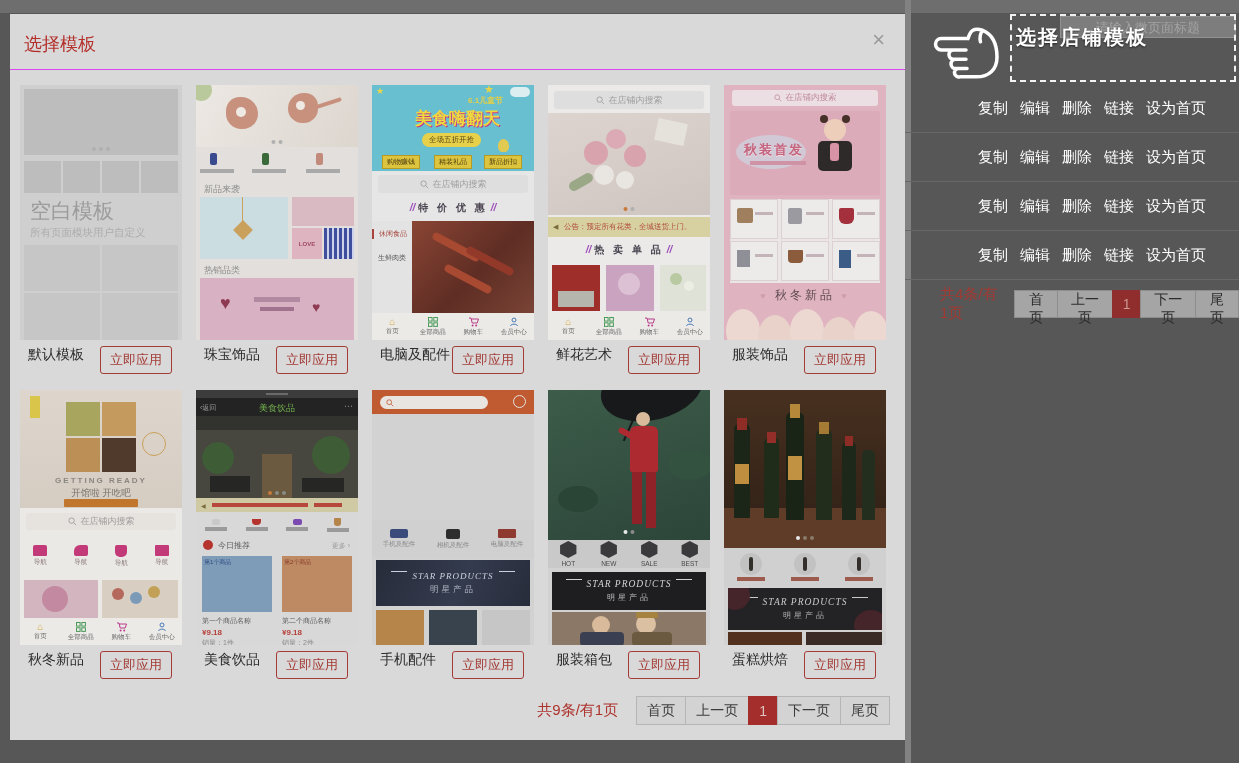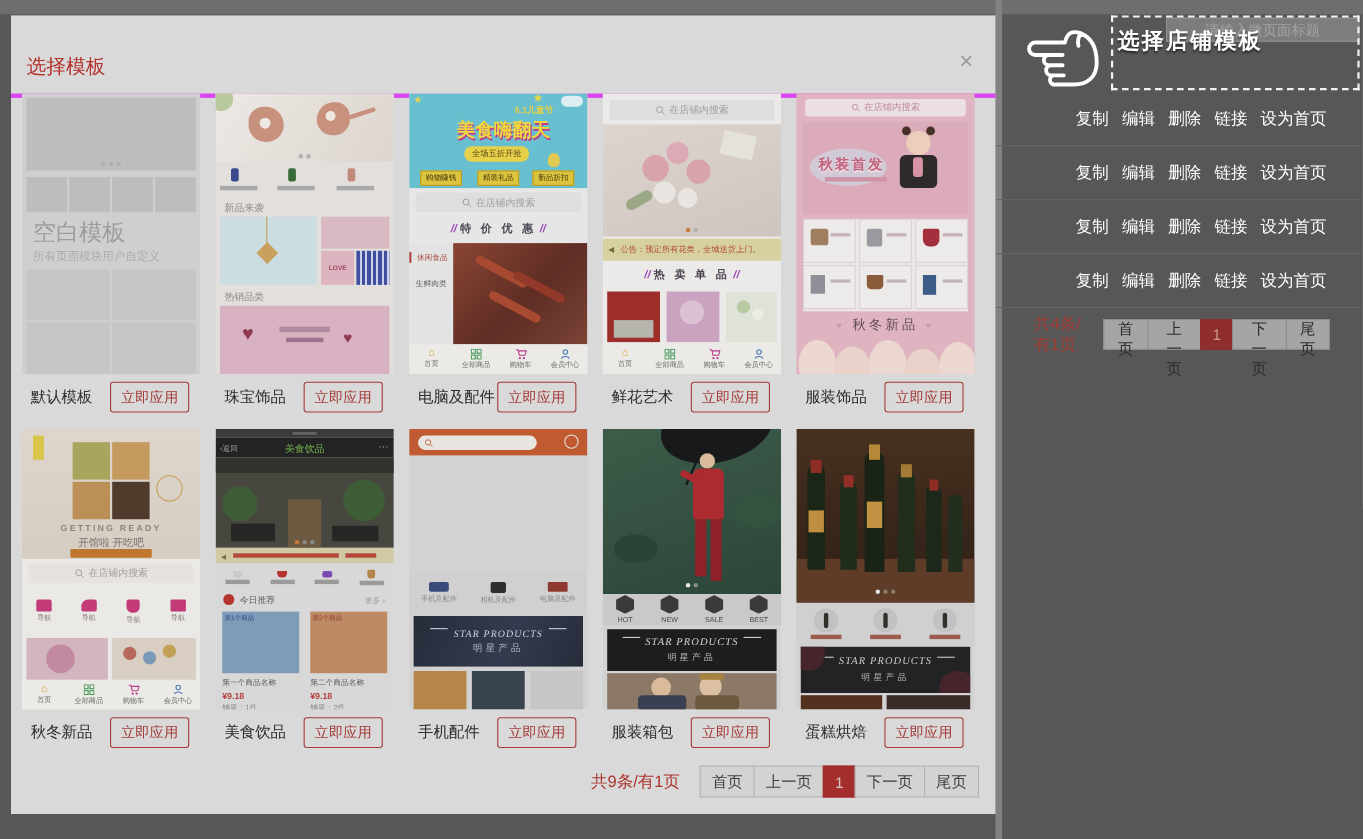--- a/index.html
+++ b/index.html
@@ -8,33 +8,33 @@
   .abs{position:absolute}
   
   .top-strip{left:0;top:0;width:1239px;height:13px;background:#6e6e6e}
   .scroll-strip{left:905px;top:0;width:6px;height:763px;background:#828282}
   .bg-input{left:1060px;top:16px;width:176px;height:22px;background:#7d7d7d;border:1px solid #919191;color:#a8a8a8;font-size:13px;text-align:center;outline:none;box-sizing:border-box}
   .bg-input::placeholder{color:#a3a3a3}
   .bg-thead{left:905px;top:48px;width:334px;height:36px;background:#564140}
   .bg-thead span{position:absolute;left:158px;top:10px;font-size:15px;color:#a5524b}
   .bg-row{left:905px;width:334px;height:49px;border-bottom:1px solid #676767;display:flex;align-items:center;padding-left:73px;box-sizing:border-box;gap:12px}
   .bg-row a{color:#ffffff;font-size:15px;text-decoration:none;cursor:pointer}
-  .bg-pag{left:905px;top:289px;width:304px;height:30px;display:flex;align-items:center}
+  .bg-pag{left:905px;top:289px;width:334px;height:30px;display:flex;align-items:center}
   .bg-pag .sum{color:#a23a33;font-size:15px;margin-left:35px}
   .pbtn{height:28px;box-sizing:border-box;border:1px solid #8d8d8d;background:#a5a5a5;color:#2c2c2c;font-size:14px;margin-left:-1px;padding:0 10px;font-family:"Liberation Sans",sans-serif;cursor:pointer}
   .pbtn.first{margin-left:10px}
   .pbtn.active{background:#8f2e2c;color:#cc9792;border-color:#8f2e2c}
   
   .modal{left:10px;top:14px;width:895px;height:726px;background:#d9d9d9}
-  .m-head{position:absolute;left:0;top:16px;right:0;height:55px;border-bottom:4px solid #d946ef}
+  .m-head{position:absolute;left:0;top:0;right:0;height:55px;border-bottom:1px solid #d946ef}
   .m-title{position:absolute;left:14px;top:18px;font-size:18px;color:#b3302b}
   .m-close{position:absolute;right:14px;top:14px;font-size:22px;color:#9a9a9a;cursor:pointer;background:none;border:none;line-height:1}
   .card{position:absolute;width:162px}
   .thumb{position:relative;width:162px;height:255px;overflow:hidden;background:#d2d2d2}
-  .meta{display:flex;align-items:center;justify-content:space-between;height:30px;margin-top:6px;padding:0 10px 0 8px}
+  .meta{display:flex;align-items:flex-start;justify-content:space-between;height:30px;margin-top:6px;padding:0 10px 0 8px}
   .meta .nm{font-size:14px;color:#2b2b2b}
   .apply{font-size:13px;color:#a33b36;background:transparent;border:1px solid #a33b36;border-radius:3px;padding:4px 9px;cursor:pointer;font-family:"Liberation Sans",sans-serif}
   .m-pag{position:absolute;left:0;top:682px;width:880px;display:flex;align-items:center;justify-content:flex-end}
   .m-pag .sum{color:#ad332d;font-size:15px;margin-right:8px}
   .m-pag .pbtn{background:#d3d3d3;border-color:#b5b5b5;color:#3c3c3c;height:29px}
   .m-pag .pbtn.active{background:#a32e2b;color:#dcc4c2;border-color:#a32e2b}
   
   .tour-box{left:1010px;top:14px;width:226px;height:68px;border:2px dashed #f2f2f2;box-sizing:border-box}
   .tour-label{left:1016px;top:24px;color:#ffffff;font-size:20px;font-weight:bold;letter-spacing:2px;text-shadow:0 1px 2px rgba(0,0,0,.6)}
   

